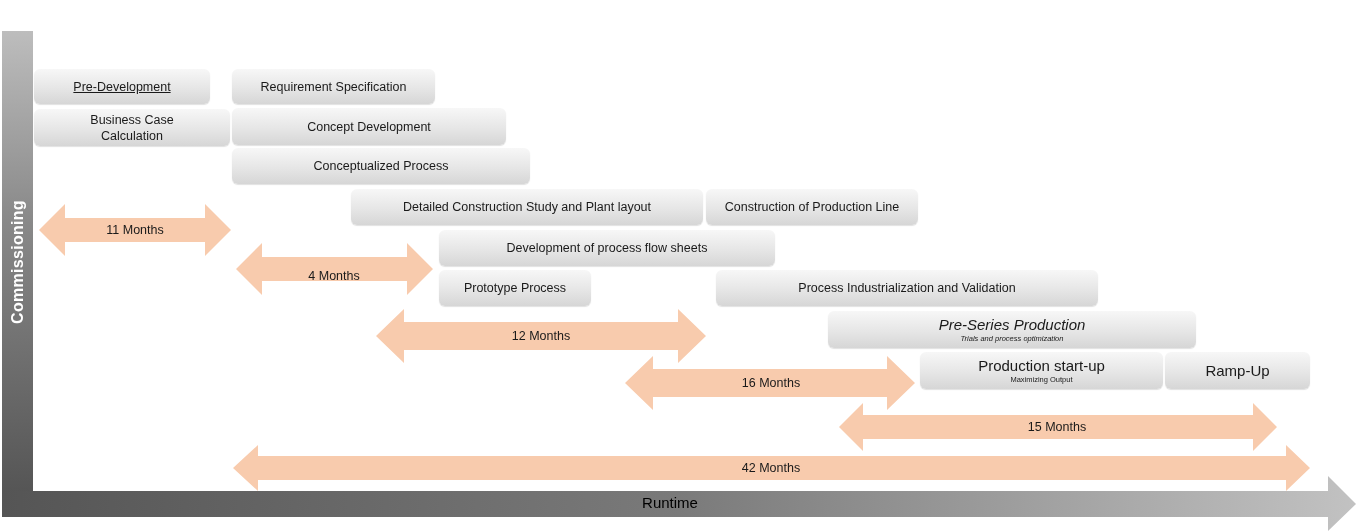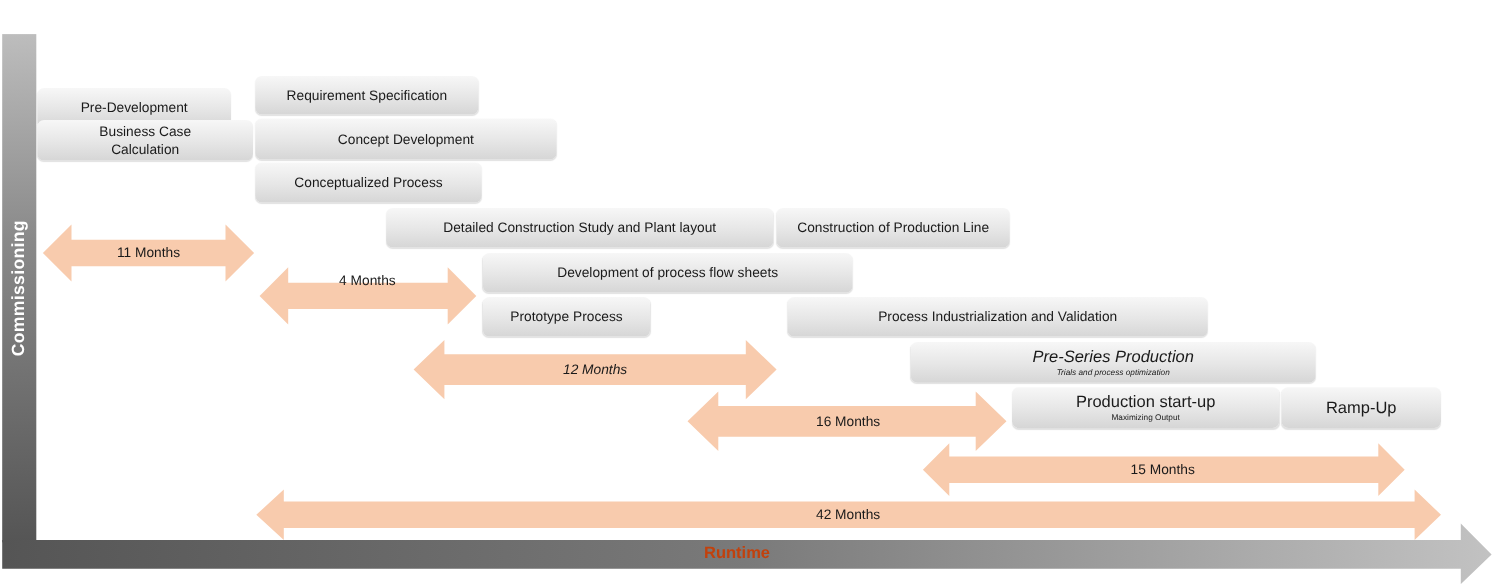--- a/index.html
+++ b/index.html
@@ -6,21 +6,21 @@
   body { width:1366px; height:531px; position:relative; overflow:hidden;
          font-family:"Liberation Sans", "DejaVu Sans", sans-serif; color:#1a1a1a; }
   .vaxis { position:absolute; left:2px; top:31px; width:31px; height:462px;
            background:linear-gradient(to bottom,#bdbdbd 0%,#8a8a8a 40%,#555555 100%); }
   .vaxis-label { position:absolute; left:2px; top:31px; width:31px; height:462px;
            display:flex; align-items:center; justify-content:center; }
   .vaxis-label span { transform:rotate(-90deg); white-space:nowrap; color:#fff;
            font-weight:bold; font-size:16px; letter-spacing:0.3px; }
   .haxis { position:absolute; left:0; top:474px; }
   .haxis-label { position:absolute; left:540px; top:494px; width:260px; text-align:center;
-           color:#c2410c; font-weight:bold; font-size:15px; }
+           color:#000000; font-weight:normal; font-size:15px; }
   .box { position:absolute; box-sizing:border-box; border-radius:6px;
          background:linear-gradient(to bottom,#f7f7f7 0%,#e6e6e6 55%,#d6d6d6 100%);
          box-shadow:0 1px 1px rgba(0,0,0,0.12);
          display:flex; flex-direction:column; align-items:center; justify-content:center;
          text-align:center; font-size:12.5px; line-height:16px; }
   .box .big { font-size:15px; line-height:18px; }
   .box .sub { font-size:7.5px; line-height:10px; }
   svg.arrows { position:absolute; left:0; top:0; }
   .alabel { position:absolute; font-size:12.5px; text-align:center; transform:translate(-50%,-50%); white-space:nowrap; }
 </style>
@@ -37,33 +37,33 @@
     <linearGradient id="hg" x1="0" y1="0" x2="1" y2="0">
       <stop offset="0" stop-color="#555555"></stop>
       <stop offset="0.5" stop-color="#7a7a7a"></stop>
       <stop offset="1" stop-color="#c2c2c2"></stop>
     </linearGradient>
   </defs>
   <polygon points="2,17 1328,17 1328,2 1356,30 1328,57 1328,43 2,43" fill="url(#hg)"></polygon>
 </svg>
 <div class="haxis-label">Runtime</div>
 
-<div class="box" style="left:34px;top:80px;width:176px;height:35px;">
+<div class="box" style="left:34px;top:69px;width:176px;height:35px;text-decoration:underline;">
   <span>Pre-Development</span>
 </div>
 <div class="box" style="left:232px;top:69px;width:203px;height:35px;">
   <span>Requirement Specification</span>
 </div>
 <div class="box" style="left:34px;top:109px;width:196px;height:37px;">
   <span style="display:block;width:110px;">Business Case Calculation</span>
 </div>
 <div class="box" style="left:232px;top:108px;width:274px;height:37px;">
   <span>Concept Development</span>
 </div>
-<div class="box" style="left:232px;top:148px;width:206px;height:36px;">
+<div class="box" style="left:232px;top:148px;width:298px;height:36px;">
   <span>Conceptualized Process</span>
 </div>
 <div class="box" style="left:351px;top:189px;width:352px;height:36px;">
   <span>Detailed Construction Study and Plant layout</span>
 </div>
 <div class="box" style="left:706px;top:189px;width:212px;height:36px;">
   <span>Construction of Production Line</span>
 </div>
 <div class="box" style="left:439px;top:230px;width:336px;height:36px;">
   <span>Development of process flow sheets</span>
@@ -89,17 +89,17 @@
 <svg class="arrows" width="1366" height="531">
   <polygon fill="#f8cbad" points="39,230 65,204 65,218 205,218 205,204 231,230 205,256 205,242 65,242 65,256"></polygon>
   <polygon fill="#f8cbad" points="236,269 262,243 262,257 407,257 407,243 433,269 407,295 407,281 262,281 262,295"></polygon>
   <polygon fill="#f8cbad" points="376,336 404,309 404,322 678,322 678,309 706,336 678,363 678,350 404,350 404,363"></polygon>
   <polygon fill="#f8cbad" points="625,383 653,356 653,369 887,369 887,356 915,383 887,410 887,397 653,397 653,410"></polygon>
   <polygon fill="#f8cbad" points="839,427 863,403 863,415 1253,415 1253,403 1277,427 1253,451 1253,439 863,439 863,451"></polygon>
   <polygon fill="#f8cbad" points="233,468 258,445 258,456 1286,456 1286,445 1310,468 1286,491 1286,480 258,480 258,491"></polygon>
 </svg>
 
 <div class="alabel" style="left:135px;top:230px;">11 Months</div>
-<div class="alabel" style="left:334px;top:255px;">4 Months</div>
-<div class="alabel" style="left:541px;top:336px;font-style:italic;">12 Months</div>
+<div class="alabel" style="left:334px;top:276px;">4 Months</div>
+<div class="alabel" style="left:541px;top:336px;">12 Months</div>
 <div class="alabel" style="left:771px;top:383px;">16 Months</div>
 <div class="alabel" style="left:1057px;top:427px;">15 Months</div>
 <div class="alabel" style="left:771px;top:468px;">42 Months</div>
 
 </body></html>

